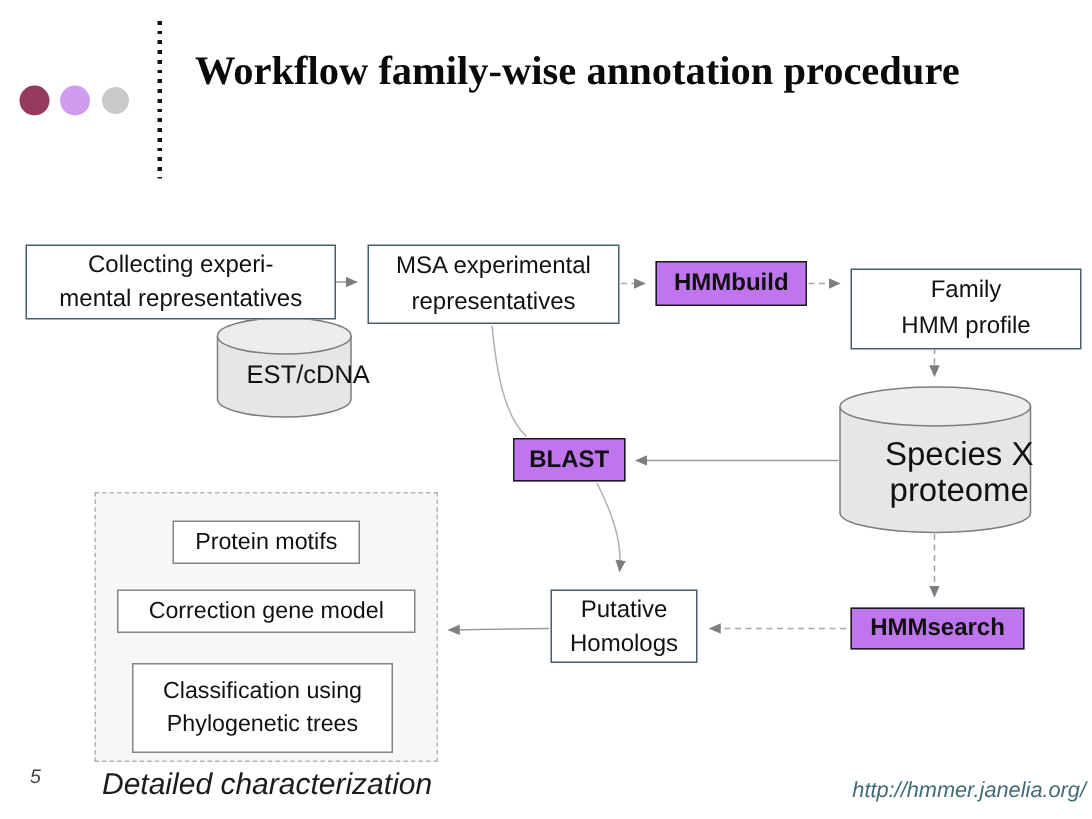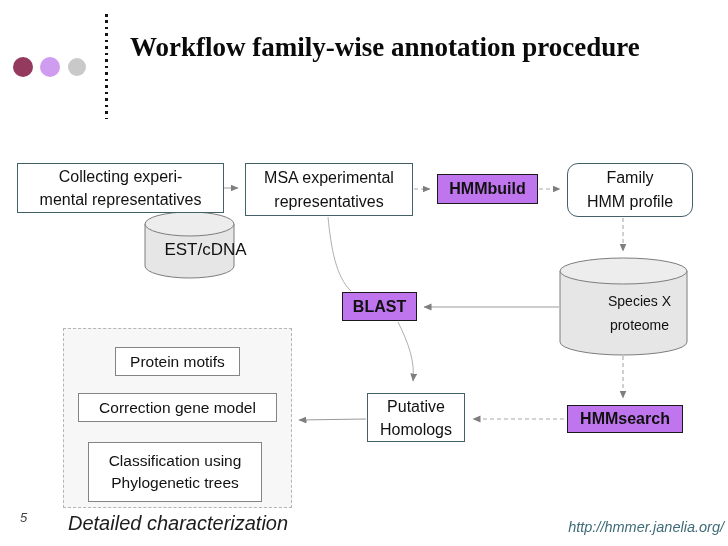--- a/index.html
+++ b/index.html
@@ -43,29 +43,29 @@
   }
   .svg-layer{position:absolute;left:0;top:0;}
   .caption-italic{position:absolute;font-style:italic;}
   .ab-initio{left:428px;top:360px;font-size:15px;color:#141414;}
   .detailed{left:68px;top:512px;font-size:20px;color:#1c1c1c;}
   .pagenum{left:20px;top:510px;font-size:13px;color:#3f3f3f;}
   .url{right:4px;top:519px;font-size:14.5px;}
   .b-collecting{left:17px;top:163px;width:207px;height:50px;line-height:23px;}
   .b-msa{left:245px;top:163px;width:168px;height:53px;line-height:24px;}
   .b-hmmbuild{left:437px;top:174px;width:101px;height:30px;}
-  .b-family{left:567px;top:163px;width:126px;height:54px;line-height:24px;border-radius:11px;}
+  .b-family{left:567px;top:179px;width:154px;height:54px;line-height:24px;}
   .b-blast{left:342px;top:292px;width:75px;height:29px;}
   .b-protein{left:115px;top:347px;width:125px;height:29px;font-size:15.5px;}
   .b-correction{left:78px;top:393px;width:199px;height:29px;font-size:15.5px;}
   .b-class{left:88px;top:442px;width:174px;height:60px;font-size:15.5px;line-height:22px;}
   .b-putative{left:367px;top:393px;width:98px;height:49px;line-height:23px;}
   .b-hmmsearch{left:567px;top:405px;width:116px;height:28px;}
   .l-est{left:145px;top:234px;width:89px;height:32px;font-size:17px;}
-  .l-species{left:560px;top:287px;width:127px;height:52px;font-size:14px;line-height:24px;}
+  .l-species{left:560px;top:287px;width:127px;height:52px;font-size:22px;line-height:24px;justify-content:flex-end;}
 </style>
 </head>
 <body>
 
 <div class="slide">
 
   <span class="dot dot1" style="background: rgb(149, 58, 95);"></span>
   <span class="dot dot2" style="background: rgb(207, 156, 240);"></span>
   <span class="dot dot3" style="background: rgb(201, 201, 201);"></span>
   <div class="dotted-line"></div>

